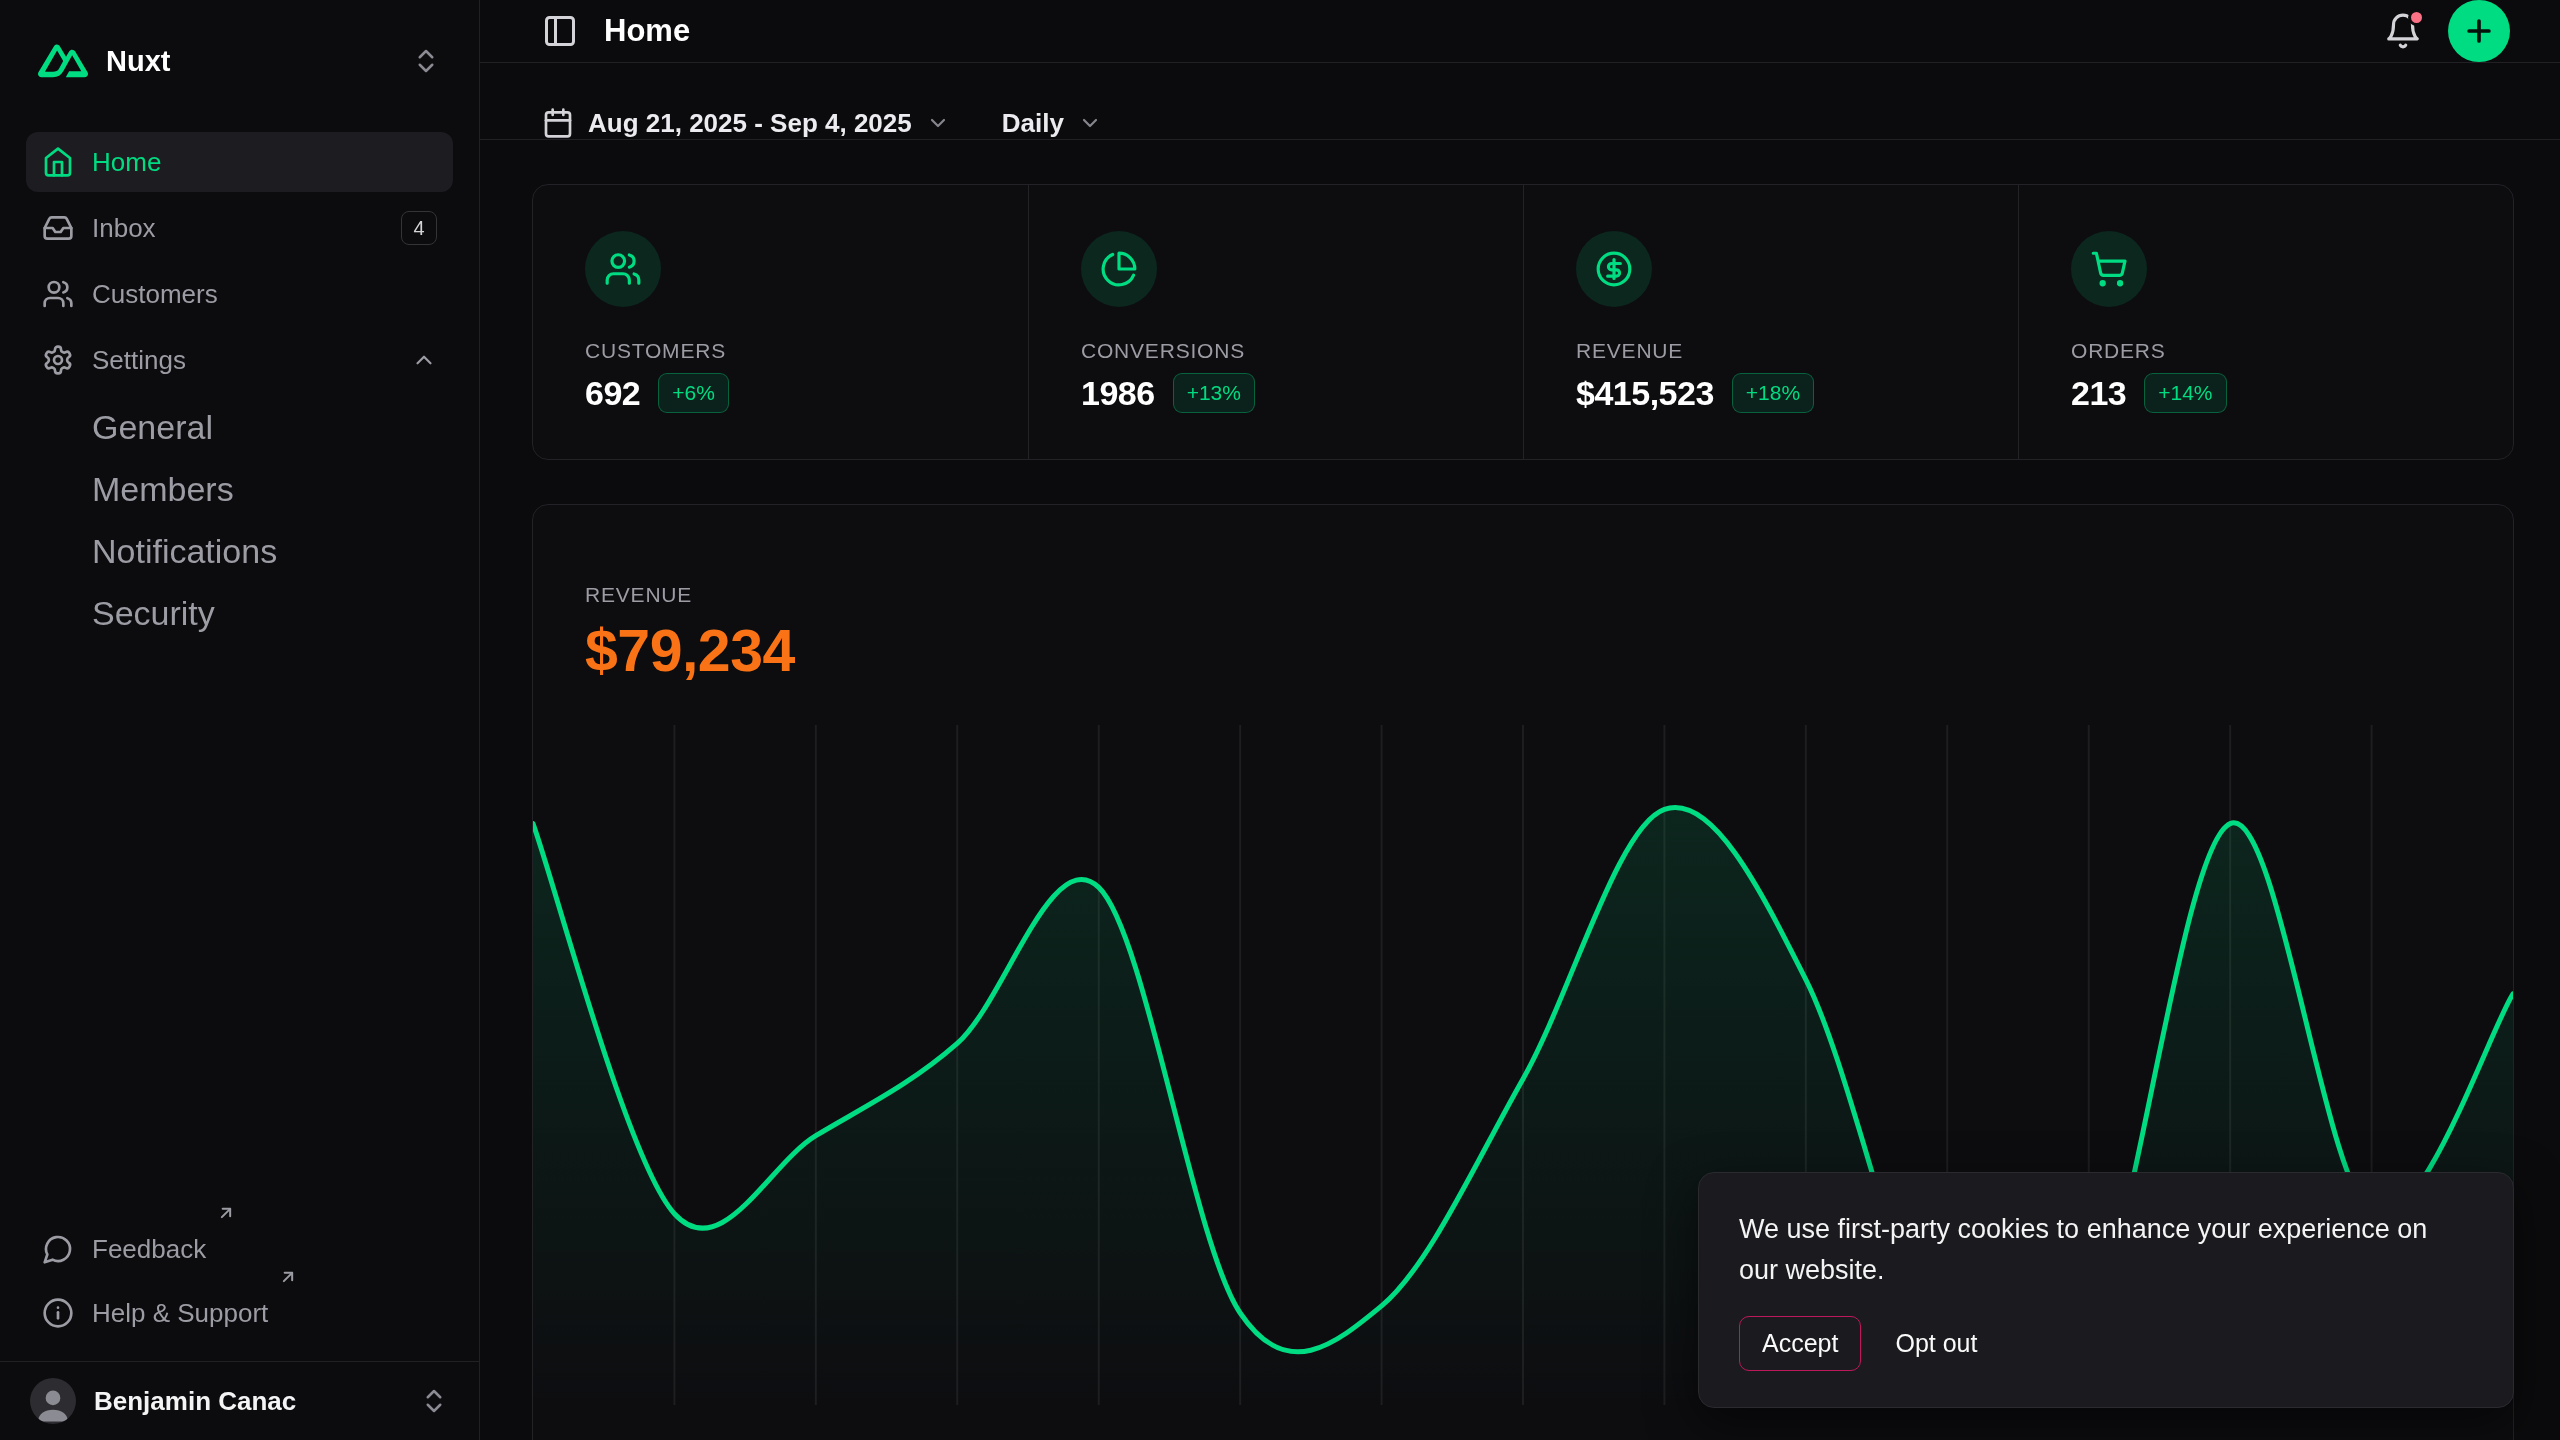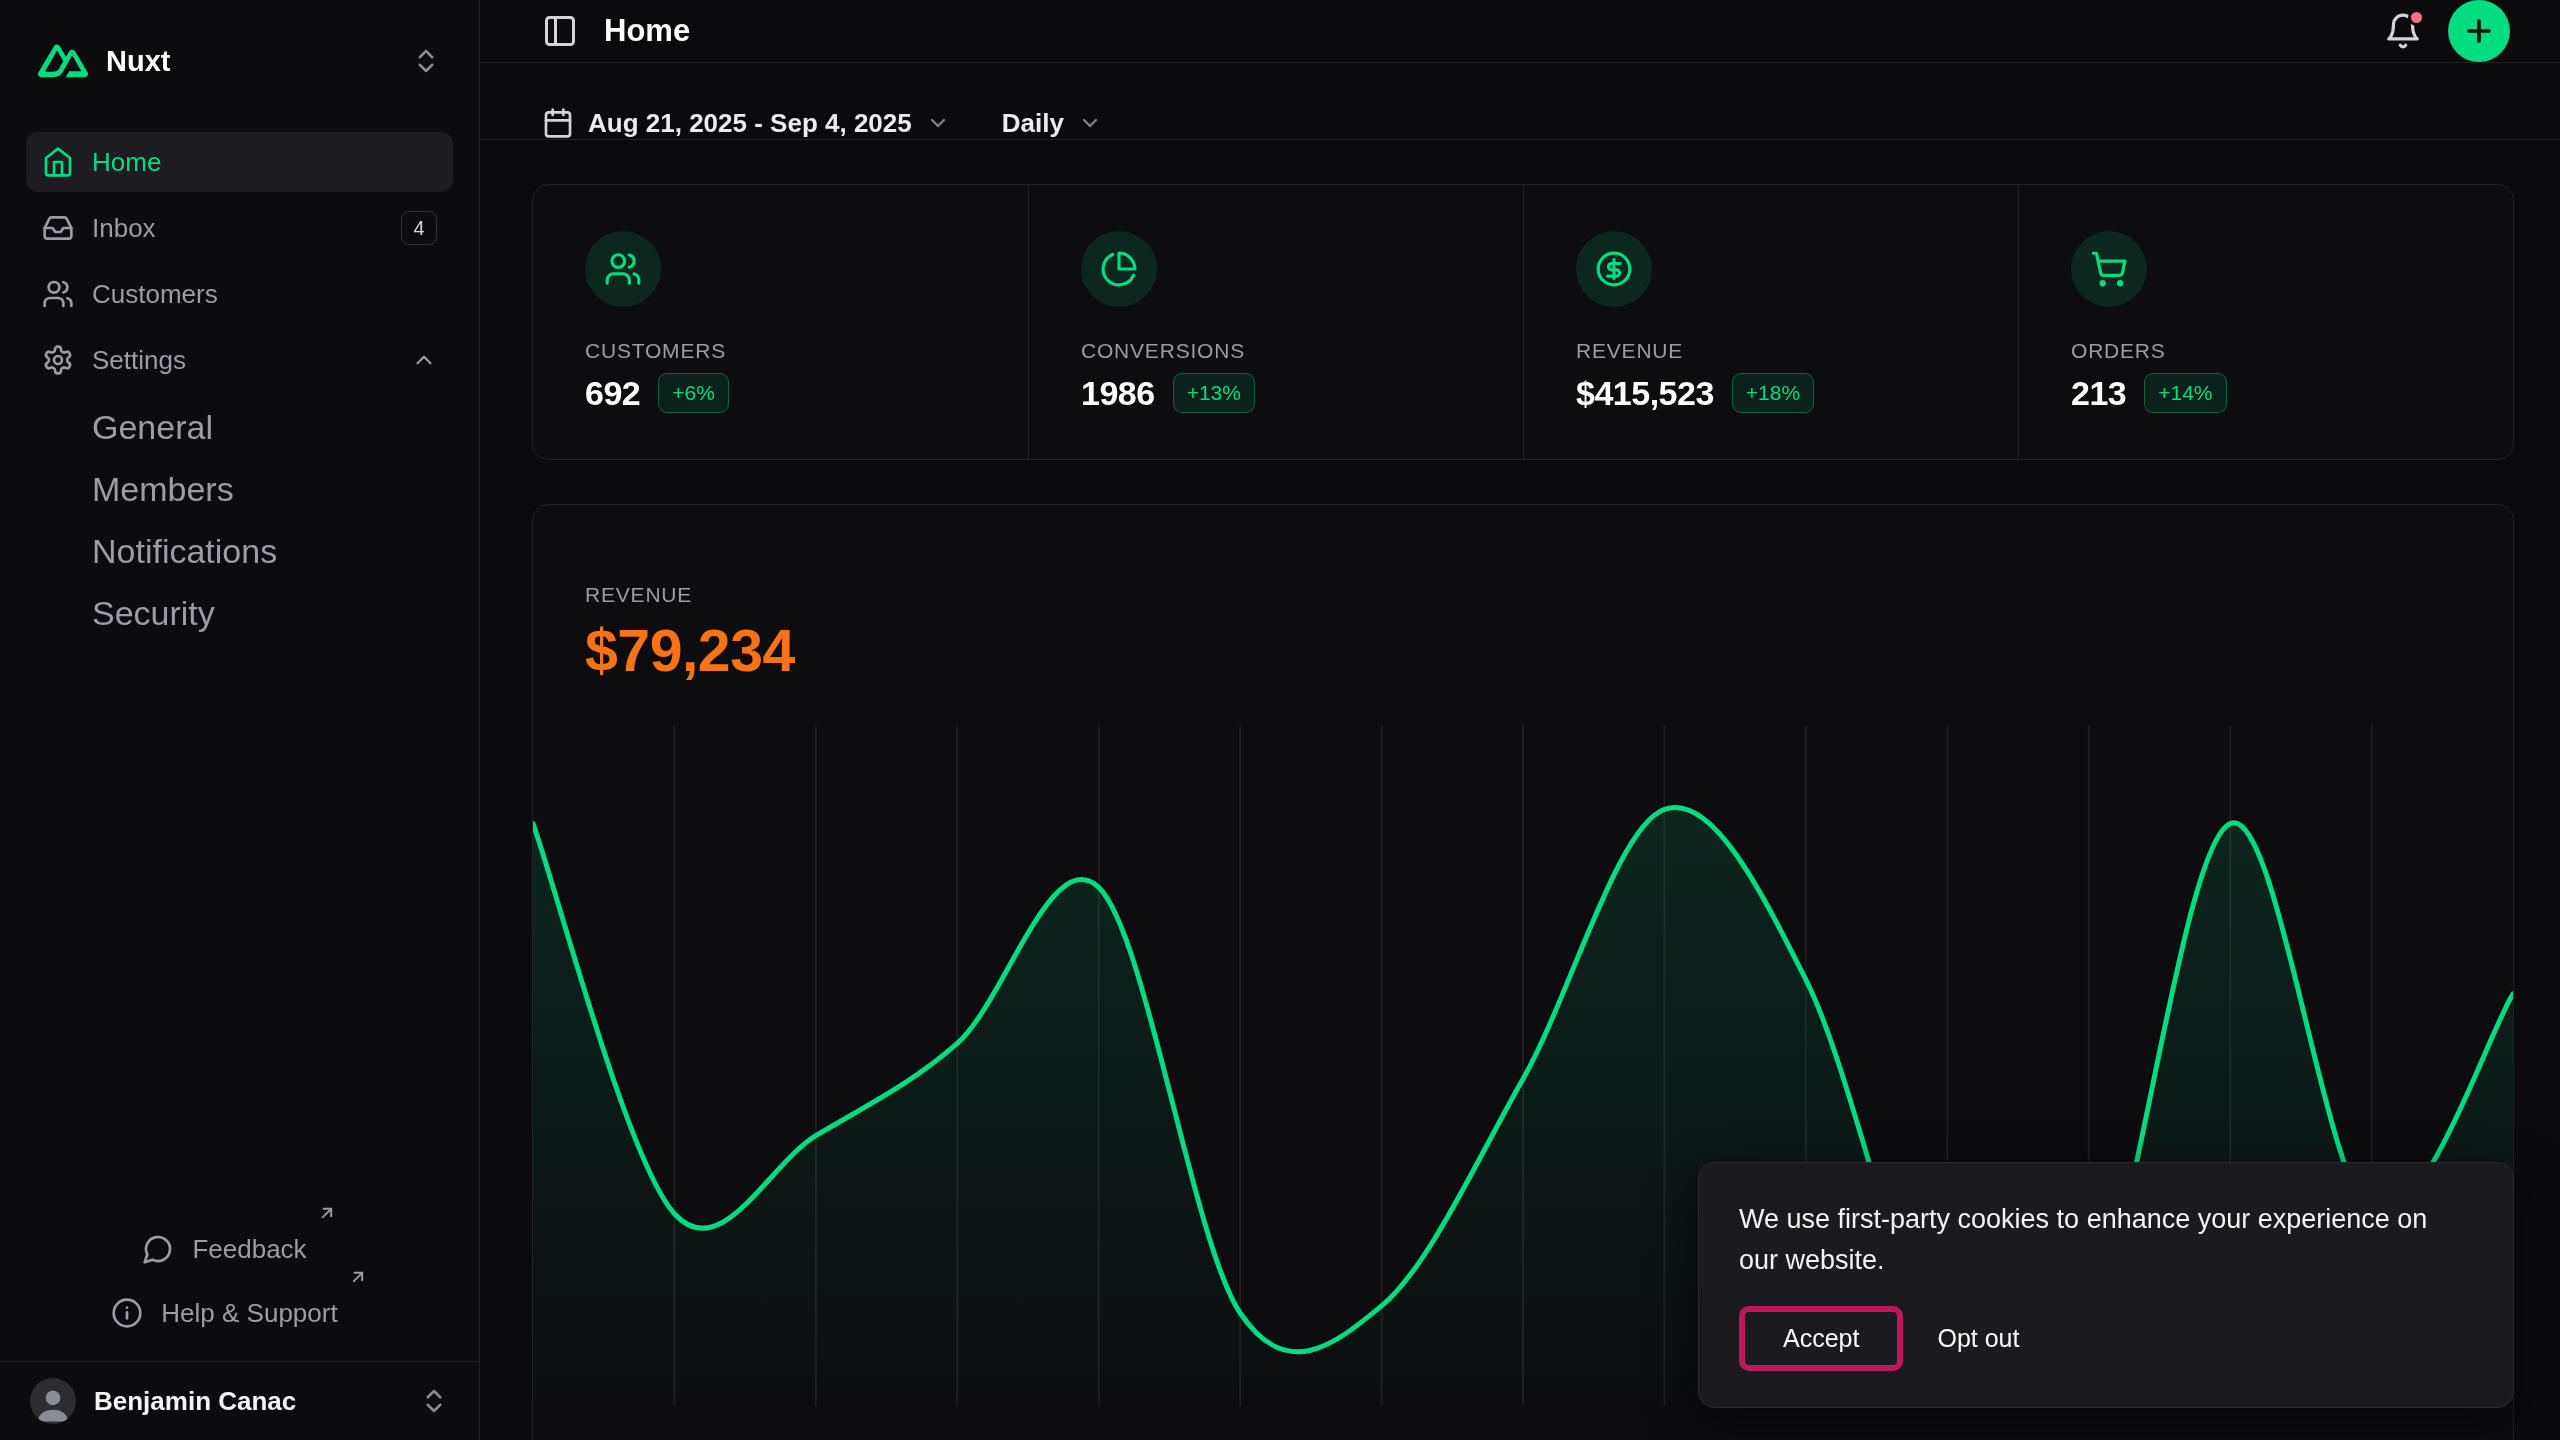--- a/index.html
+++ b/index.html
@@ -38,21 +38,21 @@
   .nlabel { font-size:26px; font-weight:500; }
   .nav-badge { margin-left:auto; min-width:36px; height:34px; padding:0 8px; border:1px solid #333338;
                border-radius:8px; display:flex; align-items:center; justify-content:center;
                font-size:20px; color:#d4d4d8; }
   .nav-chev { margin-left:auto; display:flex; }
   .nav-chev svg { width:26px; height:26px; color:var(--muted); }
   .nav-children { display:flex; flex-direction:column; gap:4px; margin-top:2px; }
   .nav-child { height:58px; display:flex; align-items:center; padding-left:66px; font-size:34px;
                color:var(--muted); border-radius:12px; cursor:pointer; text-decoration:none; }
 
-  .side-bottom { padding:0 26px 18px; display:flex; flex-direction:column; gap:4px;align-items:center; }
+  .side-bottom { padding:0 26px 18px; display:flex; flex-direction:column; gap:4px; }
   .ext { display:flex; align-self:flex-start; margin:-16px 0 0 -8px; }
   .ext svg { width:20px; height:20px; color:var(--muted); }
 
   .user-row { border-top:1px solid #212125; padding:16px 30px; display:flex; align-items:center;
               gap:18px; cursor:pointer; }
   .avatar { width:46px; height:46px; border-radius:50%; background:#2c2c31; overflow:hidden;
             display:flex; align-items:center; justify-content:center; flex:none; }
   .avatar svg { width:42px; height:42px; display:block; margin-top:6px; }
   .uname { font-size:26px; font-weight:600; color:#f4f4f5; flex:1; }
 
@@ -98,22 +98,22 @@
   .rv-head { padding:46px 52px 0; }
   .rv-value { margin-top:10px; font-size:59px; font-weight:700; color:#f97316; letter-spacing:-0.5px; }
   #revenue-chart { display:block; width:100%; height:680px; margin-top:40px; }
 
   
   .cookie { position:fixed; right:46px; bottom:32px; width:816px; background:#1b1b1f;
             border:1px solid #2a2a2f; border-radius:16px; padding:36px 40px;
             box-shadow:0 16px 48px rgba(0,0,0,0.55); }
   .cookie-msg { font-size:27px; line-height:1.5; color:#f4f4f5; font-weight:500; }
   .cookie-actions { margin-top:26px; display:flex; align-items:center; gap:34px; }
-  .btn-accept { background:transparent; border:6px solid #be185d; border-radius:10px; color:#fafafa;
-                font-size:25px; font-weight:500; padding:12px 38px; cursor:pointer; font-family:inherit; }
+  .btn-accept { background:transparent; border:1px solid #be185d; border-radius:10px; color:#fafafa;
+                font-size:25px; font-weight:500; padding:12px 22px; cursor:pointer; font-family:inherit; }
   .btn-optout { background:none; border:none; color:#fafafa; font-size:25px; font-weight:500;
                 cursor:pointer; font-family:inherit; }
 </style>
 </head>
 <body>
 
 <div class="app">
 
   <aside class="sidebar">
     <div class="side-top">

